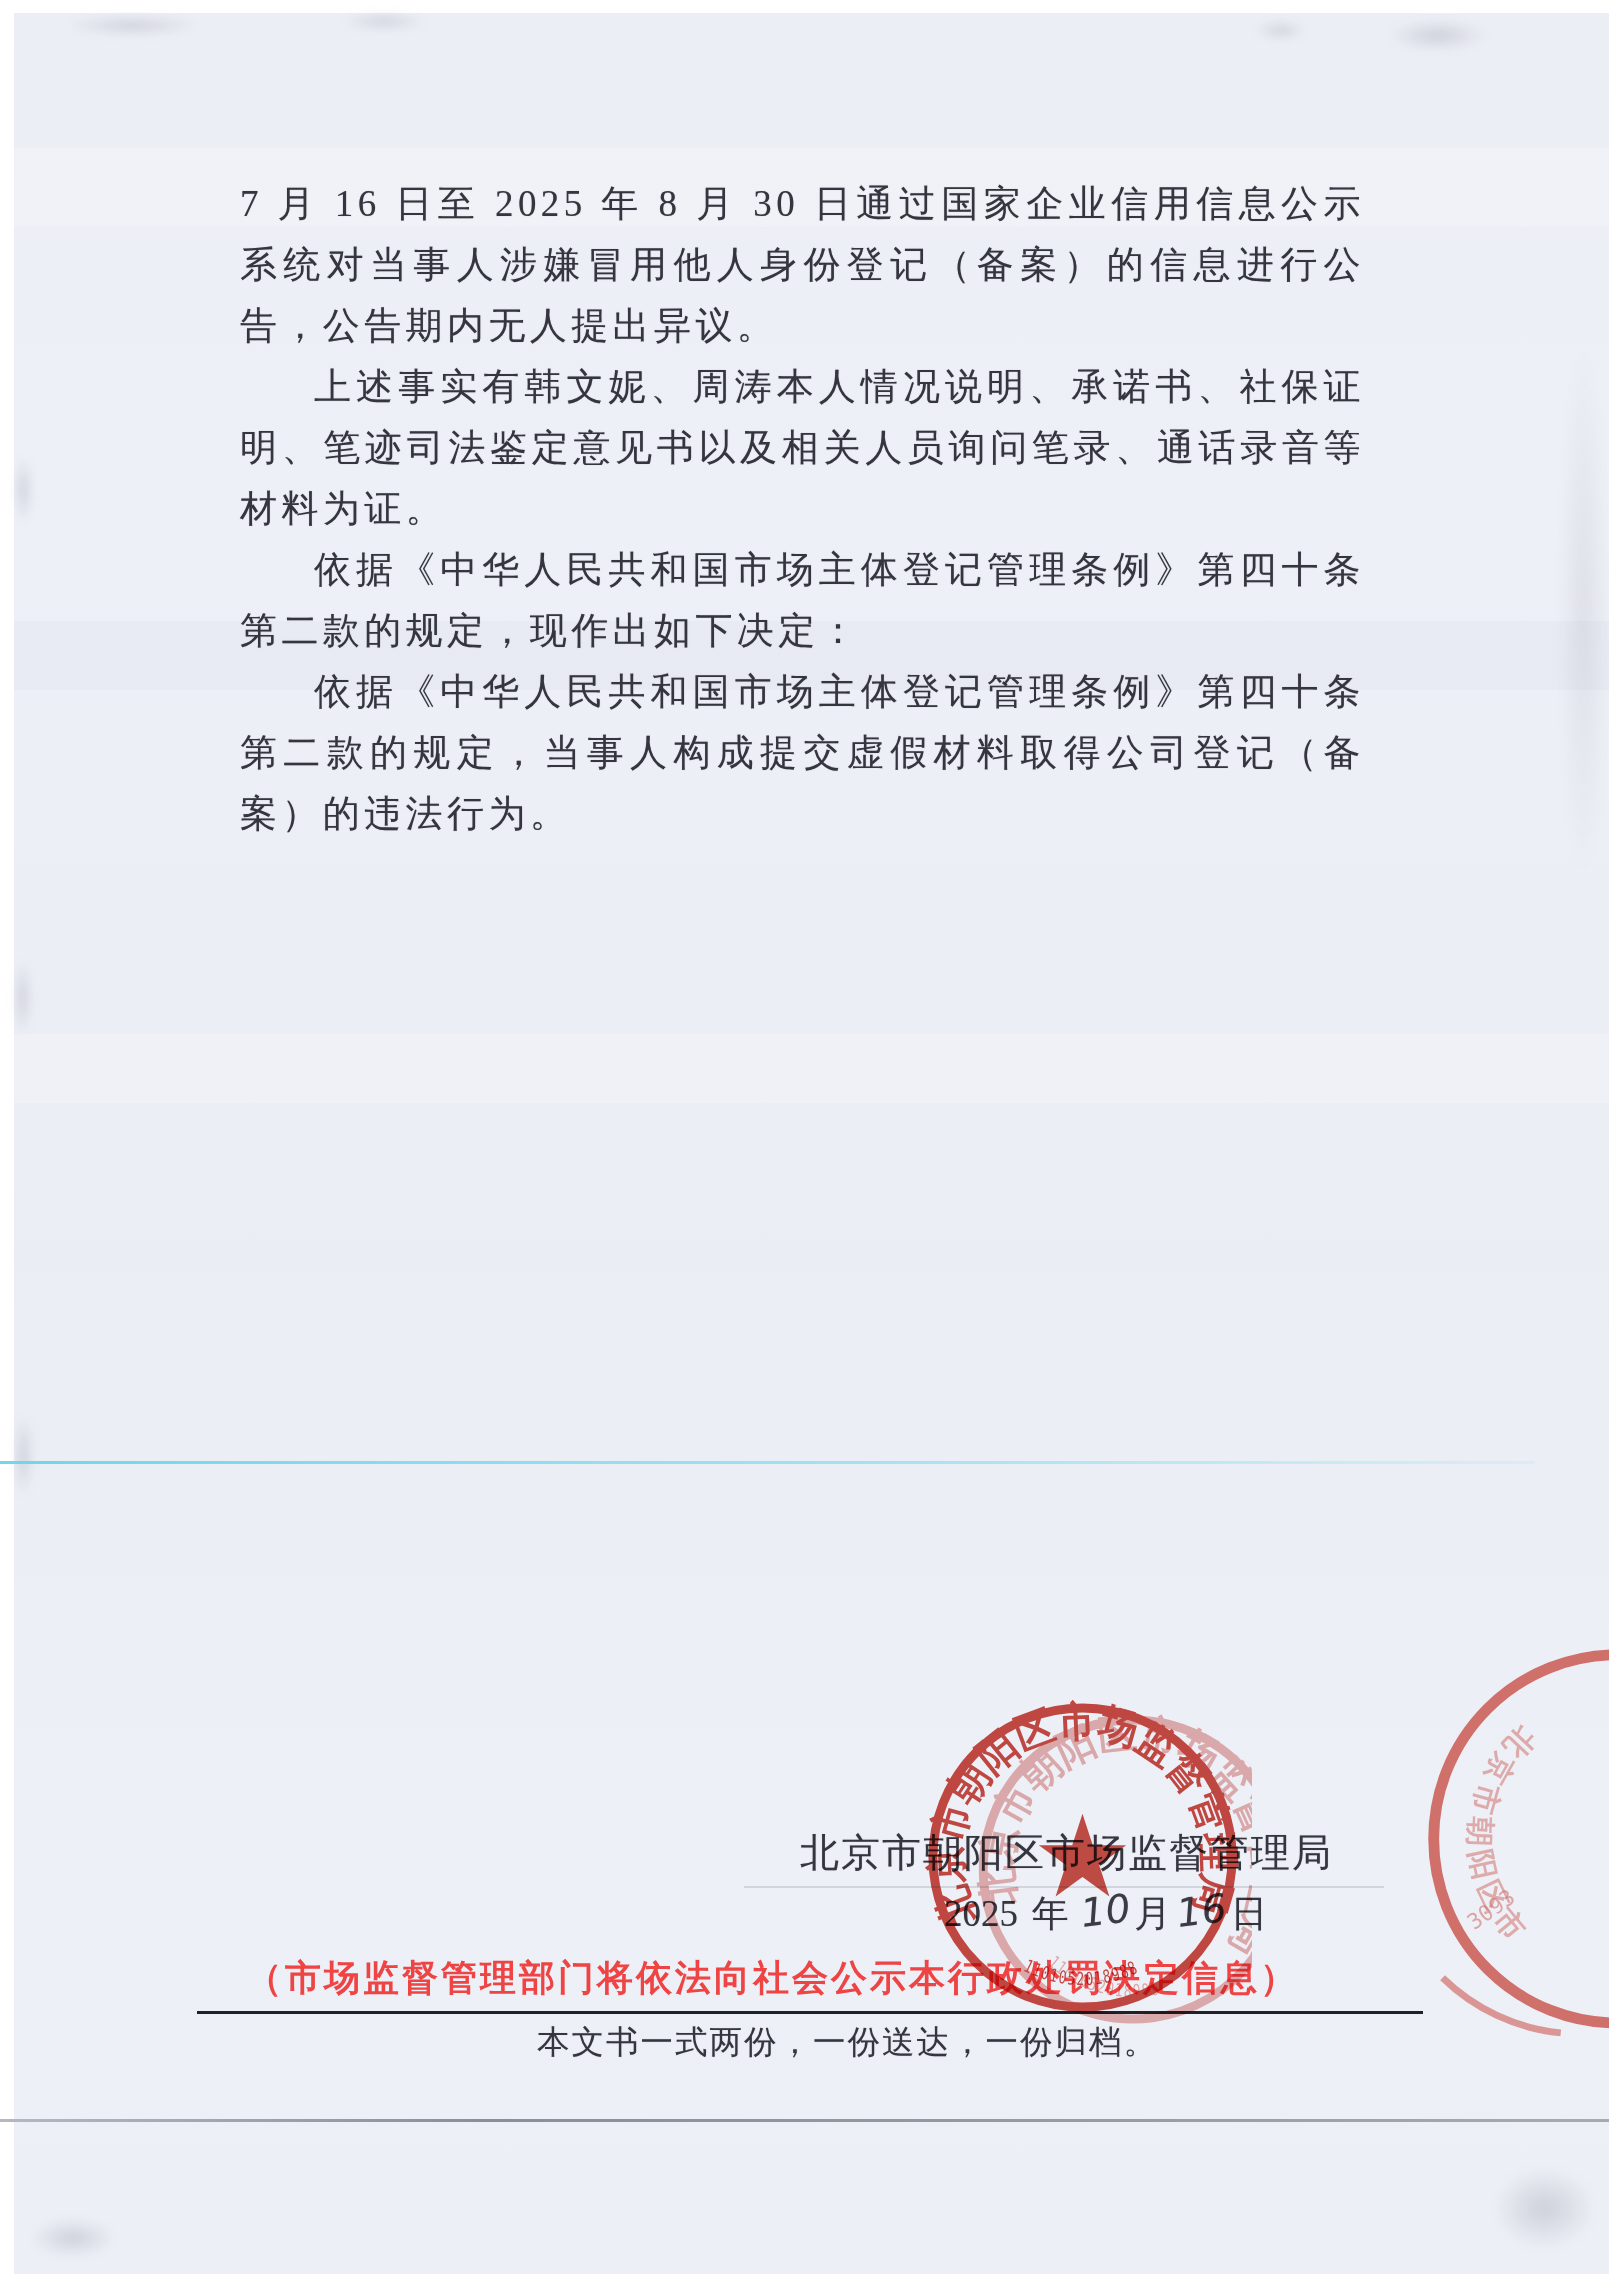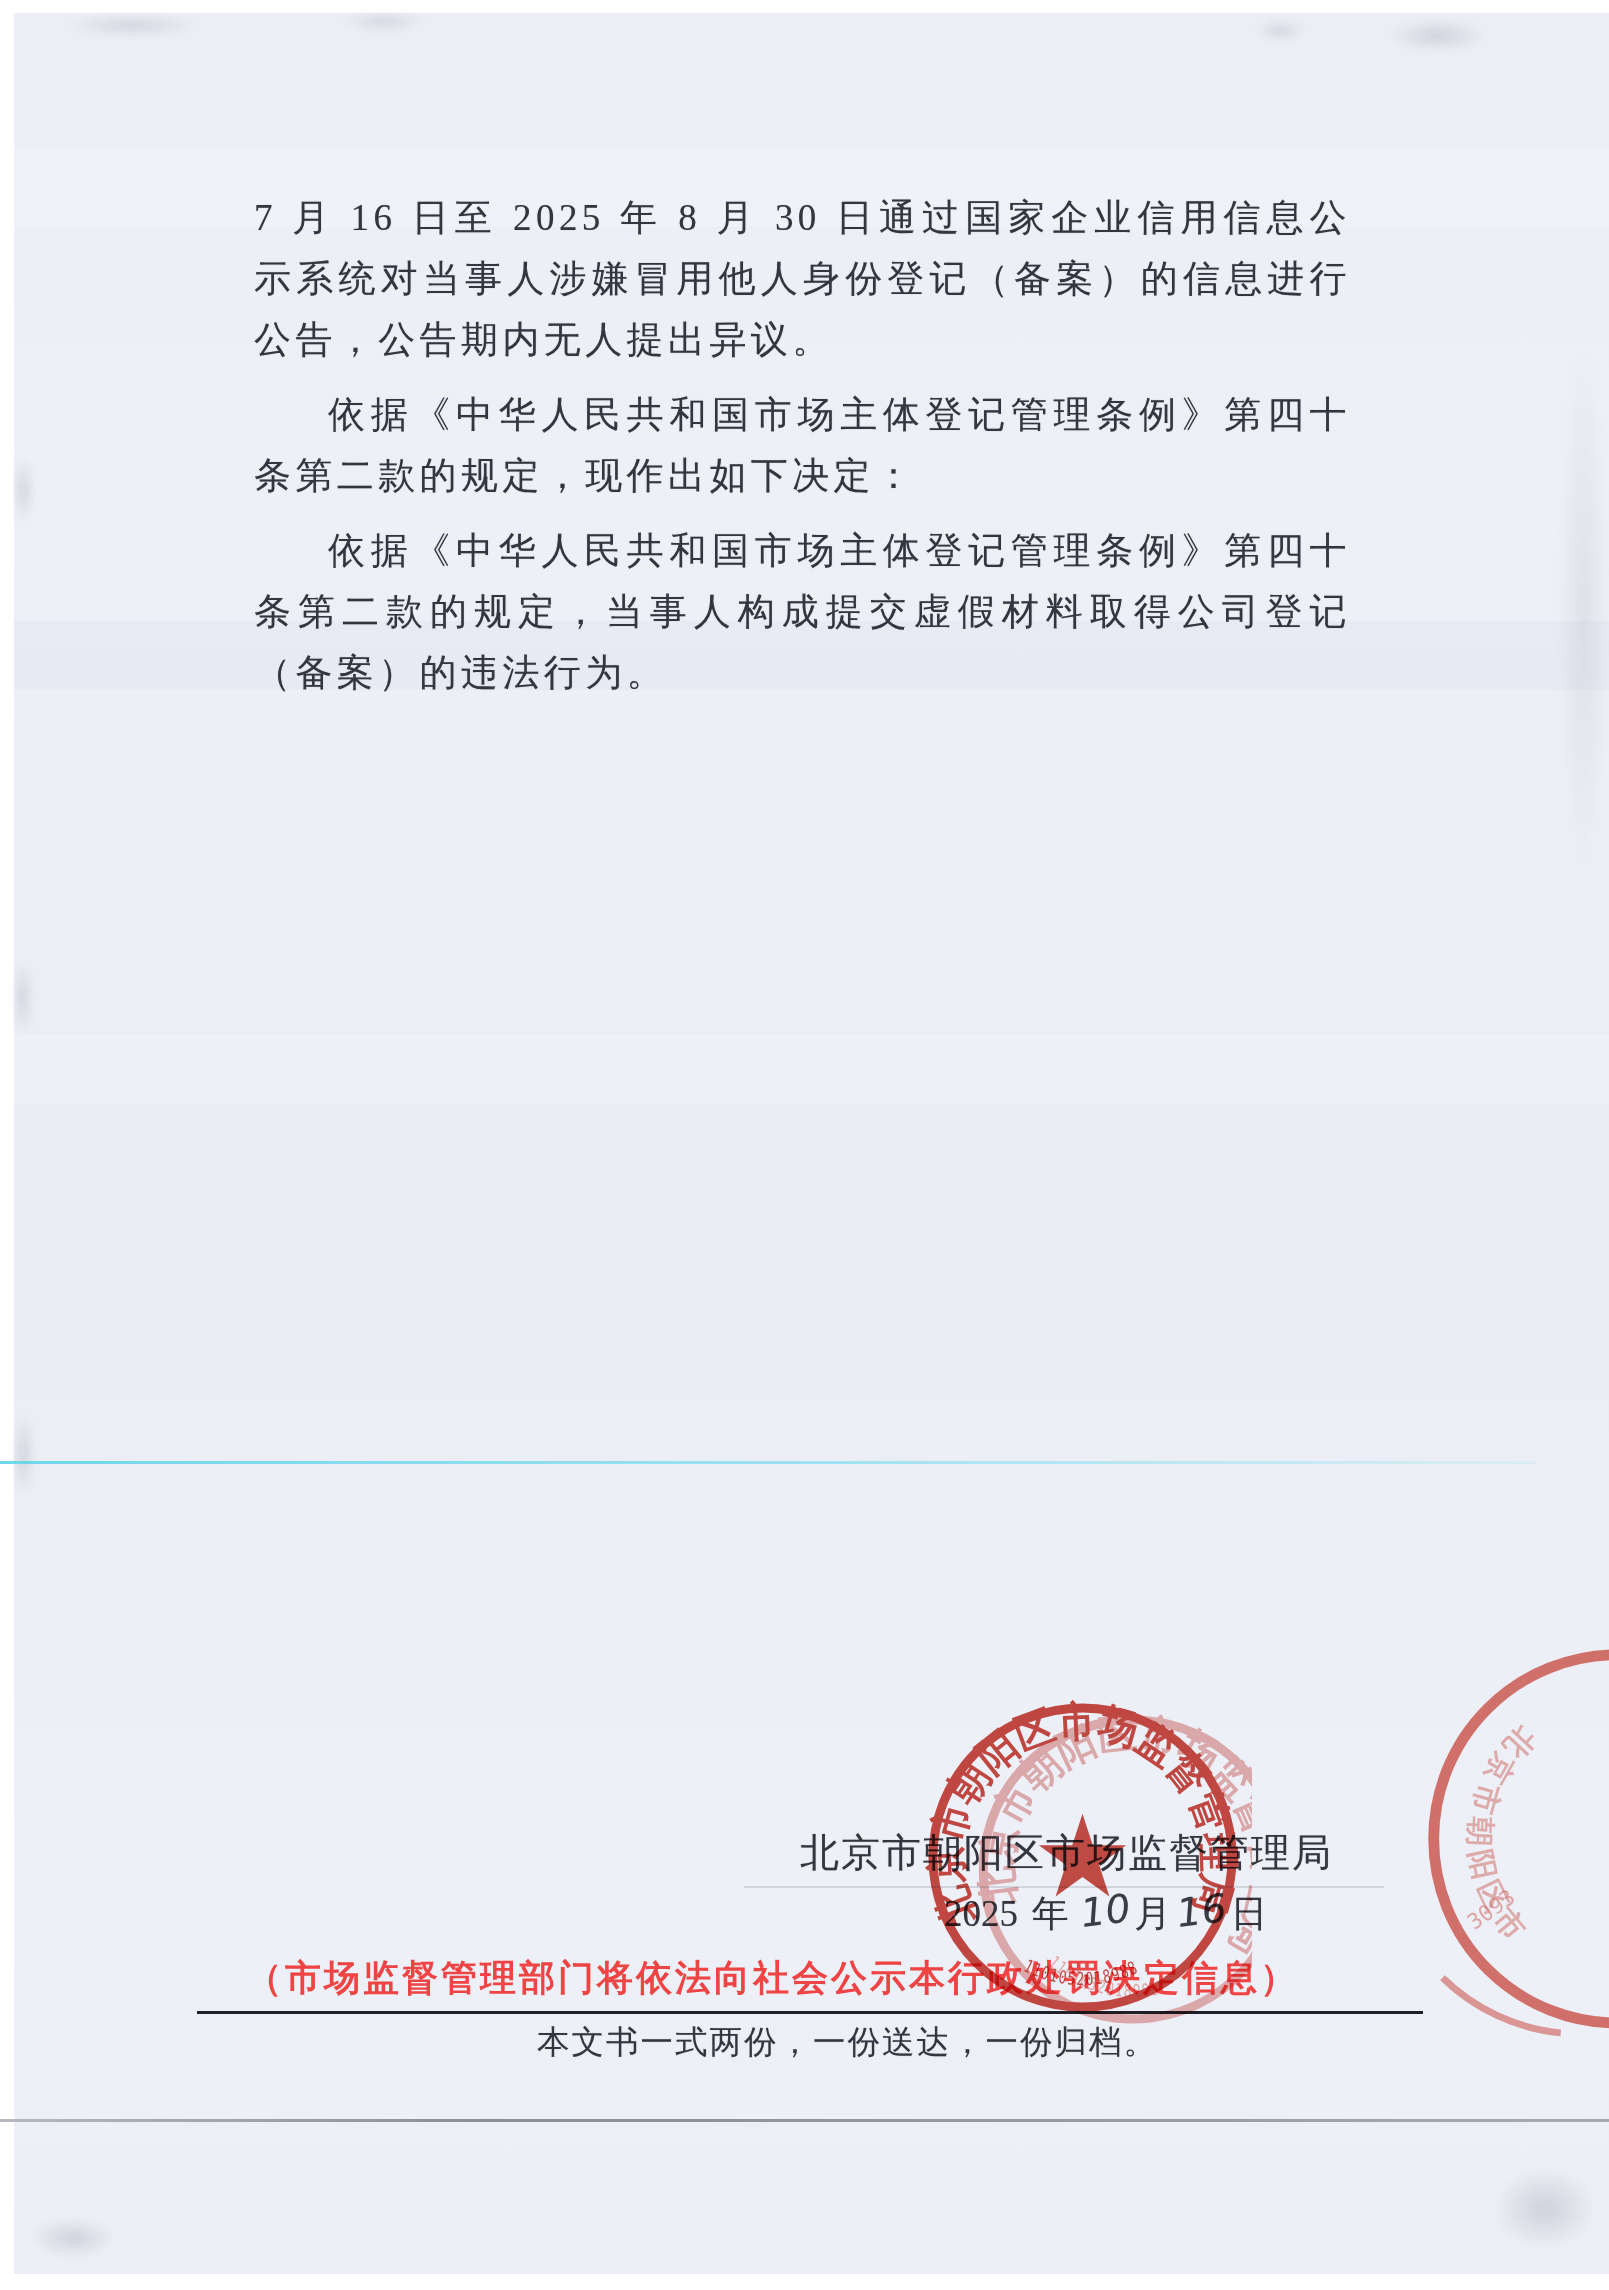--- a/index.html
+++ b/index.html
@@ -37,21 +37,21 @@
     background:linear-gradient(90deg,#b7b7c1,#8d8d98 30%,#9b9ba4 70%,#a9a9b2);}
   .faint-line{position:absolute;left:744px;top:1886px;width:640px;height:2px;
     background:rgba(140,145,155,.28);pointer-events:none;}
   
   .doc-text{
     position:absolute;left:240px;top:173px;width:1125px;
     font-size:37px;line-height:61px;letter-spacing:4.4px;color:#34353e;
     text-align:justify;text-justify:inter-character;
     text-shadow:0 0 1px rgba(52,53,62,.35);
   }
-  .doc-text p{margin:14px;text-indent:2em;font-family:Liberation Serif, serif;}
+  .doc-text p{margin:0;text-indent:2em;font-family:Liberation Serif, serif;}
   .doc-text p.no-indent{text-indent:0;}
   
   .sig-agency{position:absolute;left:800px;top:1826px;font-size:39px;letter-spacing:2px;
     color:#34353e;text-shadow:0 0 1px rgba(52,53,62,.35);white-space:nowrap;}
   .sig-date{position:absolute;left:944px;top:1889px;font-size:37px;color:#34353e;white-space:nowrap;
     text-shadow:0 0 1px rgba(52,53,62,.3);}
   .sig-date .u{margin:0 11.8px 0 13.8px;}
   .sig-date .u2{margin:0 5.9px 0 3.9px;}
   .hand{font-family:"DejaVu Sans",sans-serif;font-style:italic;display:inline-block;
     transform:rotate(-7deg) translateY(-2px);font-size:39px;color:#3a3b45;}
@@ -89,20 +89,21 @@
 <div class="blob b4"></div>
 <div class="blob b5"></div>
 <div class="blob b6"></div>
 <div class="blob b7"></div>
 <div class="blob b8"></div>
 <div class="blob b9"></div>
 <div class="blob b10"></div>
 
 <div class="doc-text">
   <p class="no-indent">7 月 16 日至 2025 年 8 月 30 日通过国家企业信用信息公示系统对当事人涉嫌冒用他人身份登记（备案）的信息进行公告，公告期内无人提出异议。</p>
+  <p>上述事实有韩文妮、周涛本人情况说明、承诺书、社保证明、笔迹司法鉴定意见书以及相关人员询问笔录、通话录音等材料为证。</p>
   <p>依据《中华人民共和国市场主体登记管理条例》第四十条第二款的规定，现作出如下决定：</p>
   <p>依据《中华人民共和国市场主体登记管理条例》第四十条第二款的规定，当事人构成提交虚假材料取得公司登记（备案）的违法行为。</p>
 </div>
 
 <div class="cyan-line"></div>
 <div class="faint-line"></div>
 <div class="gray-line"></div>
 
 <div class="sig-agency">北京市朝阳区市场监督管理局</div>
 <div class="sig-date">

